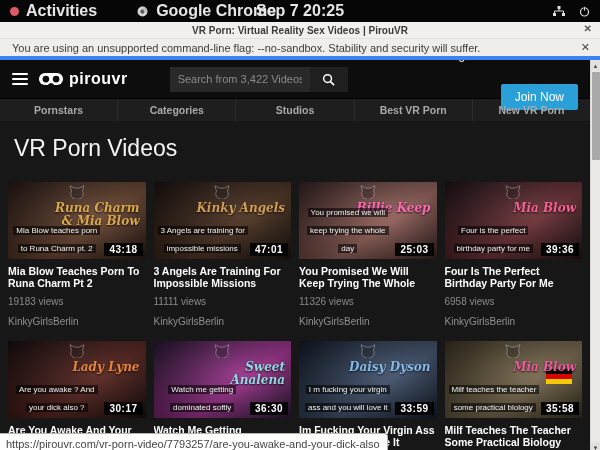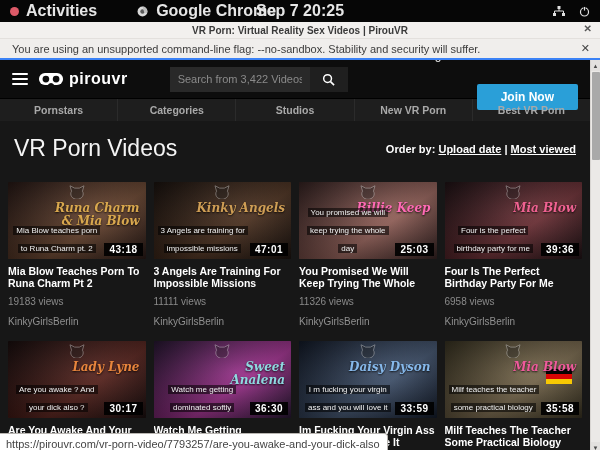--- a/index.html
+++ b/index.html
@@ -16,43 +16,43 @@
   .sysbar .right { margin-left:auto; display:flex; align-items:center; gap:14px; }
 
   
   .titlebar { height:17px; background:#f2f0ee; color:#3a3a3a; font-size:10px; font-weight:700;
               display:flex; align-items:center; justify-content:center; position:relative;
               border-bottom:1px solid #e3e0dd; }
   .titlebar .close { position:absolute; right:8px; top:1px; font-size:10px; color:#555; cursor:default; }
 
   
   .warnbar { height:21px; background:#f0eeec; color:#3c3c3c; font-size:11px;
-             display:flex; align-items:center; padding:0 12px; border-bottom:2px solid #3b82f6; position:relative; }
+             display:flex; align-items:center; padding:0 12px; border-bottom:4px solid #3b82f6; position:relative; }
   .warnbar .close { position:absolute; right:10px; font-size:11px; color:#444; }
 
   
   .viewport { position:relative; height:393px; background:#161616; }
   .site { margin-right:10px; height:100%; overflow:hidden; }
 
   
   .site-header { height:38px; background:#0d0d0d; display:flex; align-items:center; padding:0 12px; gap:10px; }
   .hamburger { width:16px; display:flex; flex-direction:column; gap:3px; cursor:pointer; }
   .hamburger i { display:block; height:2px; background:#fff; border-radius:1px; }
   .logo { display:flex; align-items:center; gap:5px; }
   .logo-text { color:#fff; font-weight:700; font-size:16px; letter-spacing:.5px; }
   .searchwrap { display:flex; margin-left:32px; }
   .search-input { width:140px; height:25px; background:#292929; border:none; color:#c9c9c9;
                   font-size:11px; padding:0 8px; outline:none; font-family:"Liberation Sans",sans-serif; }
   .search-input::placeholder { color:#8a8a8a; }
   .search-btn { width:38px; height:25px; background:#1f1f1f; border:none; display:flex;
                 align-items:center; justify-content:center; cursor:pointer; }
   .header-right { margin-left:auto; display:flex; align-items:flex-start; gap:26px; }
   .login { color:#eee; font-size:12px; cursor:pointer; }
-  .join { background:#2a9fd8; color:#fff; font-size:12px; font-weight:700; border:none;
-          padding:6px 24px; border-radius:2px; cursor:pointer;margin-top:36px; }
+  .join { background:#2a9fd8; color:#fff; font-size:12px; font-weight:400; border:none;
+          padding:6px 14px; border-radius:2px; cursor:pointer;margin-top:36px; }
 
   
   .site-nav { height:23px; background:#1e1e1e; display:flex; border-top:1px solid #000; }
   .nav-item { flex:1; display:flex; align-items:center; justify-content:center; color:#a9a9a9;
               font-size:10.5px; font-weight:700; border-right:1px solid #2b2b2b; cursor:pointer; }
   .nav-item:last-child { border-right:none; }
 
   
   .content { padding:14px 8px 0; background:#171717; height:100%; }
   .page-head { display:flex; align-items:center; justify-content:space-between; padding:0 6px 0 6px;gap:28px; }
@@ -165,33 +165,27 @@
       <div class="header-right">
         <span class="login">Login</span>
         <button class="join">Join Now</button>
       </div>
     </div>
 
     <nav class="site-nav">
       <div class="nav-item">Pornstars</div>
       <div class="nav-item">Categories</div>
       <div class="nav-item">Studios</div>
+      <div class="nav-item">Best VR Porn</div>
       <div class="nav-item">New VR Porn</div>
-      <div class="nav-item">Best VR Porn</div>
     </nav>
 
     <div class="content">
       <div class="page-head">
         <h1 class="page-title">VR Porn Videos</h1>
-        <div class="orderby">
-          <span>Order by:</span>
-          <a>Upload date</a>
-          <span>|</span>
-          <a>Most viewed</a>
-        </div>
       </div>
 
       <div class="grid">
 
         <article class="card">
           <div class="thumb" style="background: linear-gradient(145deg, rgb(36, 21, 18) 0%, rgb(107, 70, 48) 60%, rgb(36, 21, 18) 100%);">
             <div class="wm">
               <svg width="16" height="14" viewBox="0 0 20 18">
                   <path d="M3 8 L1 1 L7 4 H13 L19 1 L17 8 A8 7 0 1 1 3 8Z" fill="rgba(30,30,30,.6)" stroke="#cfcfcf" stroke-width="1"></path>
                 </svg>

